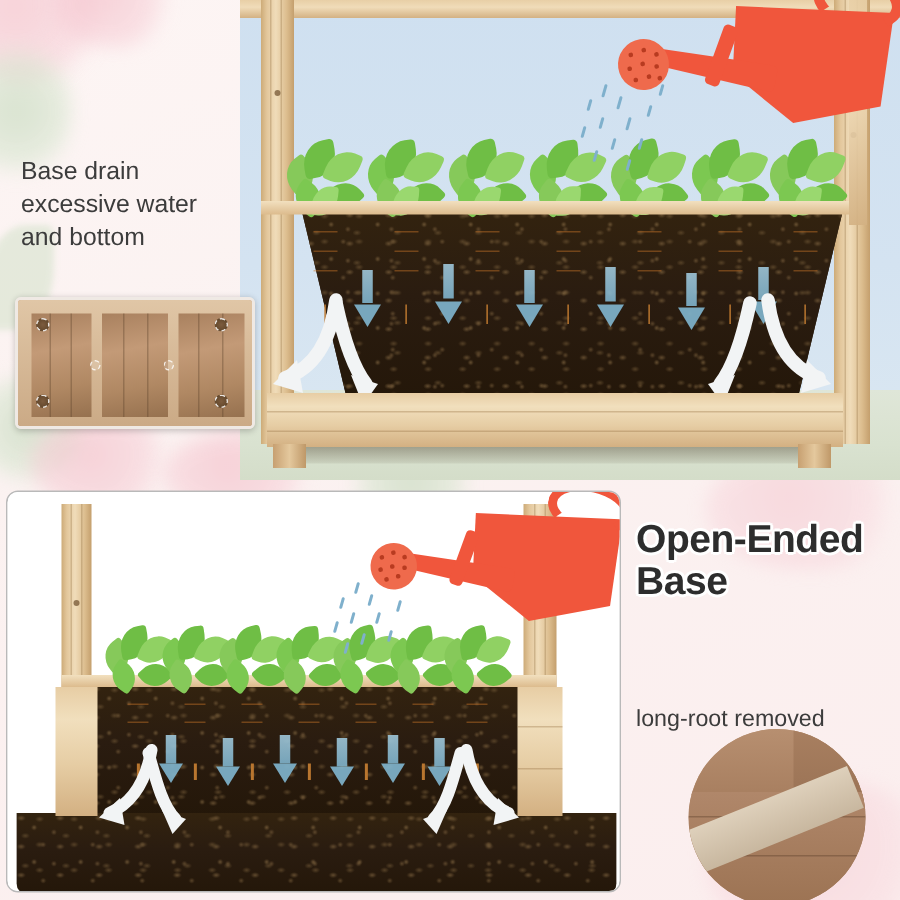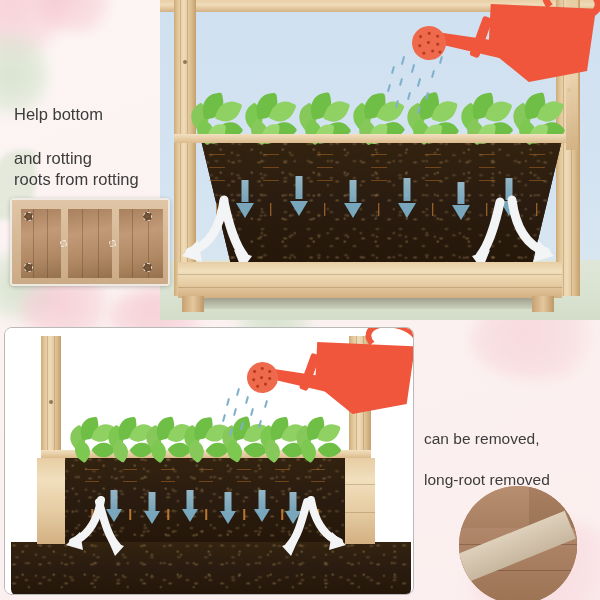--- a/index.html
+++ b/index.html
@@ -383,24 +383,23 @@
     </div>
   </div>
 </div>
 
 <h1 class="headline" style="left:14px; top:12px; width:230px; font-size:27px;">
   <br>
   <br>
 </h1>
 
 <p class="subcopy" style="left:14px; top:104px; width:190px; font-size:16.5px;">
-  <span>Help bottom</span><br>
-  <br>
-  <span>and rotting</span><br>
-  <span>roots from rotting</span>
+  <span>Base drain</span><br>
+  <span>excessive water</span><br>
+  <span>and bottom</span><br>
 </p>
 
 <div class="photo-top" style="left:10px; top:198px; width:160px; height:88px;">
   <div class="pt-wall" style="left:0; top:0; right:0; bottom:0;"></div>
   <div class="pt-cav" style="left:9px; top:9px; width:40px; height:69px;">
     <div class="vgrain" style="left:12px;"></div>
       <div class="vgrain" style="left:26px;"></div>
   </div>
   <div class="pt-cav" style="left:56px; top:9px; width:44px; height:69px;">
     <div class="vgrain" style="left:14px;"></div>
@@ -623,26 +622,27 @@
       <div class="drop" style="left:0px;  top:76px; height:8px; transform:rotate(16deg);"></div>
       <div class="drop" style="left:18px; top:84px; height:8px; transform:rotate(16deg);"></div>
       <div class="drop" style="left:36px; top:82px; height:8px; transform:rotate(16deg);"></div>
       <div class="drop" style="left:7px;  top:90px; height:8px; transform:rotate(16deg);"></div>
       <div class="drop" style="left:42px; top:62px; height:8px; transform:rotate(16deg);"></div>
     </div>
   </div>
 </div>
 
 <h2 class="headline" style="left:424px; top:345px; width:176px; font-size:26px;">
-  <br>
+  <span>Open-Ended</span><br>
+  <span>Base</span>
 </h2>
 
 <p class="subcopy" style="left:424px; top:409px; width:180px; font-size:15.5px;">
   <br>
-  <span>can be removed,</span><br>
+  <br>
   <br>
   <span>long-root removed</span>
 </p>
 
 <div class="photo-round" style="left:459px; top:486px; width:118px; height:118px;">
   <div class="pr-back" style="left:0; top:0; width:118px; height:44px;"></div>
   <div class="pr-back" style="left:70px; top:0; width:48px; height:70px; background:linear-gradient(180deg,#a87f60 0%,#946d50 100%);"></div>
   <div class="pr-floor" style="left:0; top:42px; width:118px; height:76px;">
     <div class="seam" style="top:16px;"></div>
     <div class="seam" style="top:42px;"></div>

